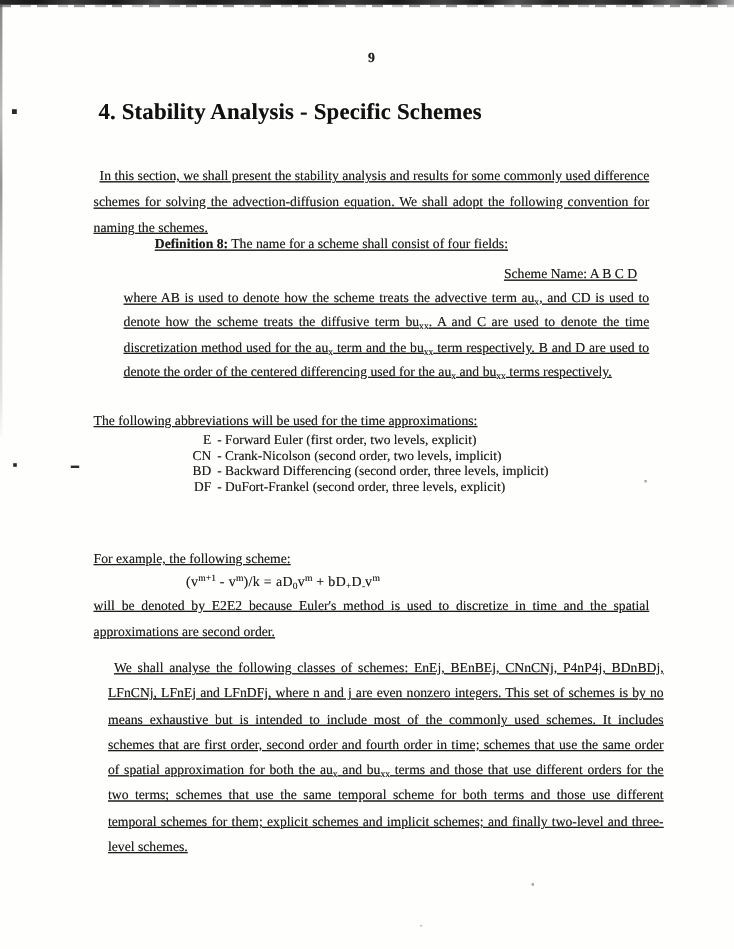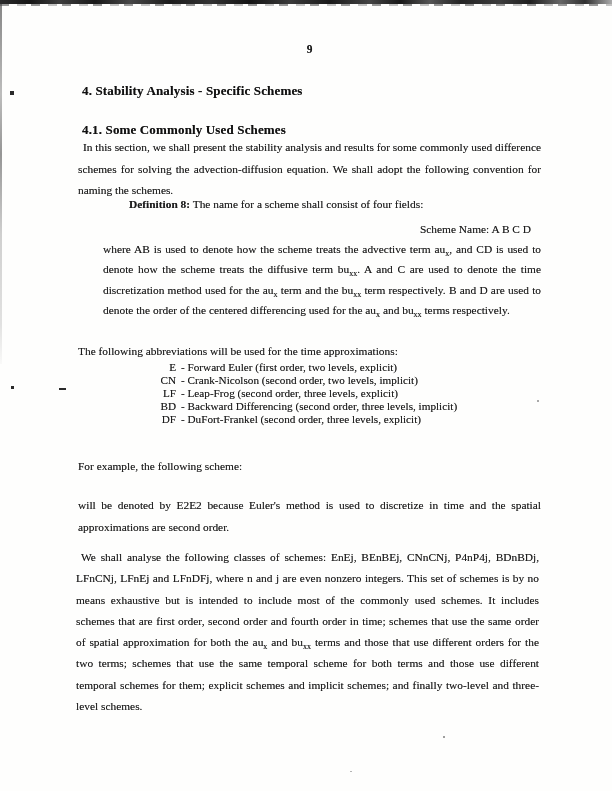--- a/index.html
+++ b/index.html
@@ -42,45 +42,45 @@
   .speck.s4 { left: 537px; top: 400px; width: 2px; height: 2px; opacity: 0.4; }
   .speck.s5 { left: 443px; top: 736px; width: 2px; height: 2px; opacity: 0.45; }
   .speck.s6 { left: 350px; top: 771px; width: 2px; height: 1px; opacity: 0.35; }
 
   
   .pagenum {
     top: 43px; left: 78px; width: 463px;
     text-align: center; font-size: 11.5px; font-weight: bold;
   }
   .h1, .h2 {
-    left: 82px; margin: 0; font-size: 13px; font-weight: bold;
+    left: 82px; margin: 0; font-size: 19px; font-weight: bold;
     letter-spacing: 0.15px; color: #111;
   }
   .h1 { top: 83px; }
   .h2 { top: 122px; }
   p { margin: 0; }
-  .body-text { font-size: 11.4px; }
+  .body-text { font-size: 11.4px; text-decoration: underline; }
   .just { text-align: justify; }
   .indent { text-indent: 5px; }
 
   .p1       { top: 137px; left: 78px;  width: 463px; line-height: 21.5px; }
   .defline  { top: 196px; left: 103px; width: 438px; line-height: 16px; margin-left: 26px; }
   .defline b { font-weight: bold; }
   .schemename { top: 221px; left: 68px; width: 463px; text-align: right; line-height: 16px; }
   .whereblock { top: 239px; left: 103px; width: 438px; line-height: 20.3px; }
   .abbrintro  { top: 343px; left: 78px;  width: 463px; line-height: 16px; }
 
   .abbrlist { top: 361px; left: 152px; width: 400px; font-size: 11.2px; }
   .abbrow { display: grid; grid-template-columns: 24px 1fr; column-gap: 5px; line-height: 13px; }
   .abbr { text-align: right; }
 
   .forex    { top: 458px; left: 78px;  width: 463px; line-height: 16px; }
   .equation { top: 476px; left: 155px; font-size: 11.6px; letter-spacing: 0.3px; line-height: 18px; }
   .e2e2     { top: 495px; left: 78px;  width: 463px; line-height: 21.5px; }
-  .final    { top: 547px; left: 76px;  width: 463px; line-height: 21.3px; }
+  .final    { top: 547px; left: 90px;  width: 463px; line-height: 21.3px; }
 
   sub, sup { font-size: 8px; line-height: 0; letter-spacing: 0; }
   sub { vertical-align: -2.5px; }
   sup { vertical-align: 4px; }
 </style>
 </head>
 <body>
 
 <div class="page">
 
@@ -89,21 +89,20 @@
   <div class="speck s1"></div>
   <div class="speck s2"></div>
   <div class="speck s3"></div>
   <div class="speck s4"></div>
   <div class="speck s5"></div>
   <div class="speck s6"></div>
 
   <div class="abs pagenum">9</div>
 
   <h1 class="abs h1">4. Stability Analysis - Specific Schemes</h1>
-  <h2 class="abs h2">4.1. Some Commonly Used Schemes</h2>
 
   <p class="abs p1 body-text just indent">In this section, we shall present the stability analysis and results for some commonly used difference schemes for solving the advection-diffusion equation.  We shall adopt the following convention for naming the schemes.</p>
 
   <p class="abs defline body-text"><b>Definition 8:</b><span> The name for a scheme shall consist of four fields:</span></p>
 
   <div class="abs schemename body-text">Scheme Name: A B C D</div>
 
   <p class="abs whereblock body-text just"><span>where AB is used to denote how the scheme treats the advective term au</span><sub>x</sub><span>, and CD is used to denote how the scheme treats the diffusive term bu</span><sub>xx</sub><span>.  A and C are used to denote the time discretization method used for the au</span><sub>x</sub><span> term and the bu</span><sub>xx</sub><span> term respectively.  B and D are used to denote the order of the centered differencing used for the au</span><sub>x</sub><span> and bu</span><sub>xx</sub><span> terms respectively.</span></p>
 
   <p class="abs abbrintro body-text">The following abbreviations will be used for the time approximations:</p>
@@ -111,33 +110,30 @@
   <div class="abs abbrlist">
     <div class="abbrow">
         <span class="abbr">E</span>
         <span class="abbrdesc">- Forward Euler (first order, two levels, explicit)</span>
       </div>
     <div class="abbrow">
         <span class="abbr">CN</span>
         <span class="abbrdesc">- Crank-Nicolson (second order, two levels, implicit)</span>
       </div>
     <div class="abbrow">
-        <span class="abbr">LF</span>
-        <span class="abbrdesc">- Leap-Frog (second order, three levels, explicit)</span>
-      </div>
-    <div class="abbrow">
         <span class="abbr">BD</span>
         <span class="abbrdesc">- Backward Differencing (second order, three levels, implicit)</span>
       </div>
     <div class="abbrow">
         <span class="abbr">DF</span>
         <span class="abbrdesc">- DuFort-Frankel (second order, three levels, explicit)</span>
       </div>
   </div>
 
   <p class="abs forex body-text">For example, the following scheme:</p>
 
+  <div class="abs equation"><span>(v</span><sup>m+1</sup><span> - v</span><sup>m</sup><span>)/k = aD</span><sub>0</sub><span>v</span><sup>m</sup><span> + bD</span><sub>+</sub><span>D</span><sub>-</sub><span>v</span><sup>m</sup></div>
 
   <p class="abs e2e2 body-text just">will be denoted by E2E2 because Euler's method is used to discretize in time and the spatial approximations are second order.</p>
 
   <p class="abs final body-text just indent"><span>We shall analyse the following classes of schemes:  EnEj, BEnBEj, CNnCNj, P4nP4j, BDnBDj, LFnCNj, LFnEj and LFnDFj, where n and j are even nonzero integers.  This set of schemes is by no means exhaustive but is intended to include most of the commonly used schemes. It includes schemes that are first order, second order and fourth order in time; schemes that use the same order of spatial approximation for both the au</span><sub>x</sub><span> and bu</span><sub>xx</sub><span> terms and those that use different orders for the two terms; schemes that use the same temporal scheme for both terms and those use different temporal schemes for them; explicit schemes and implicit schemes; and finally two-level and three-level schemes.</span></p>
 
 </div>
 
 </body></html>

